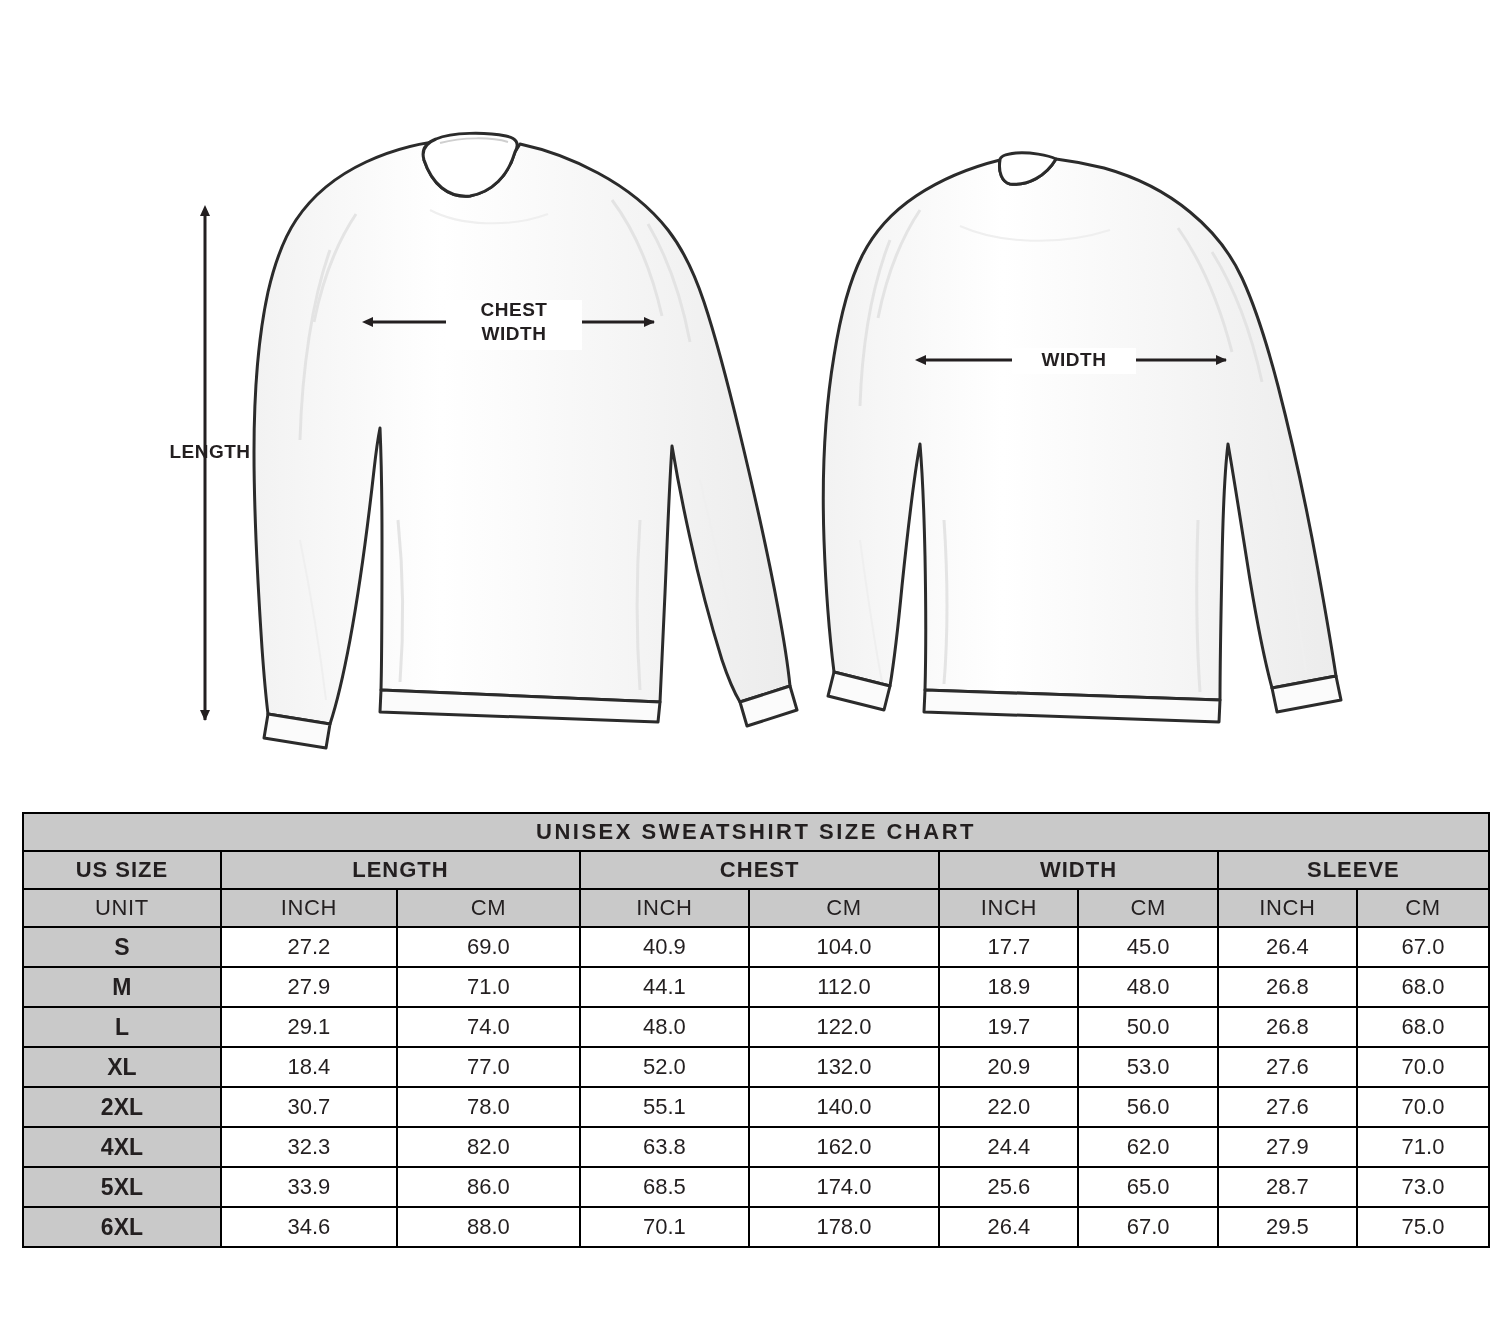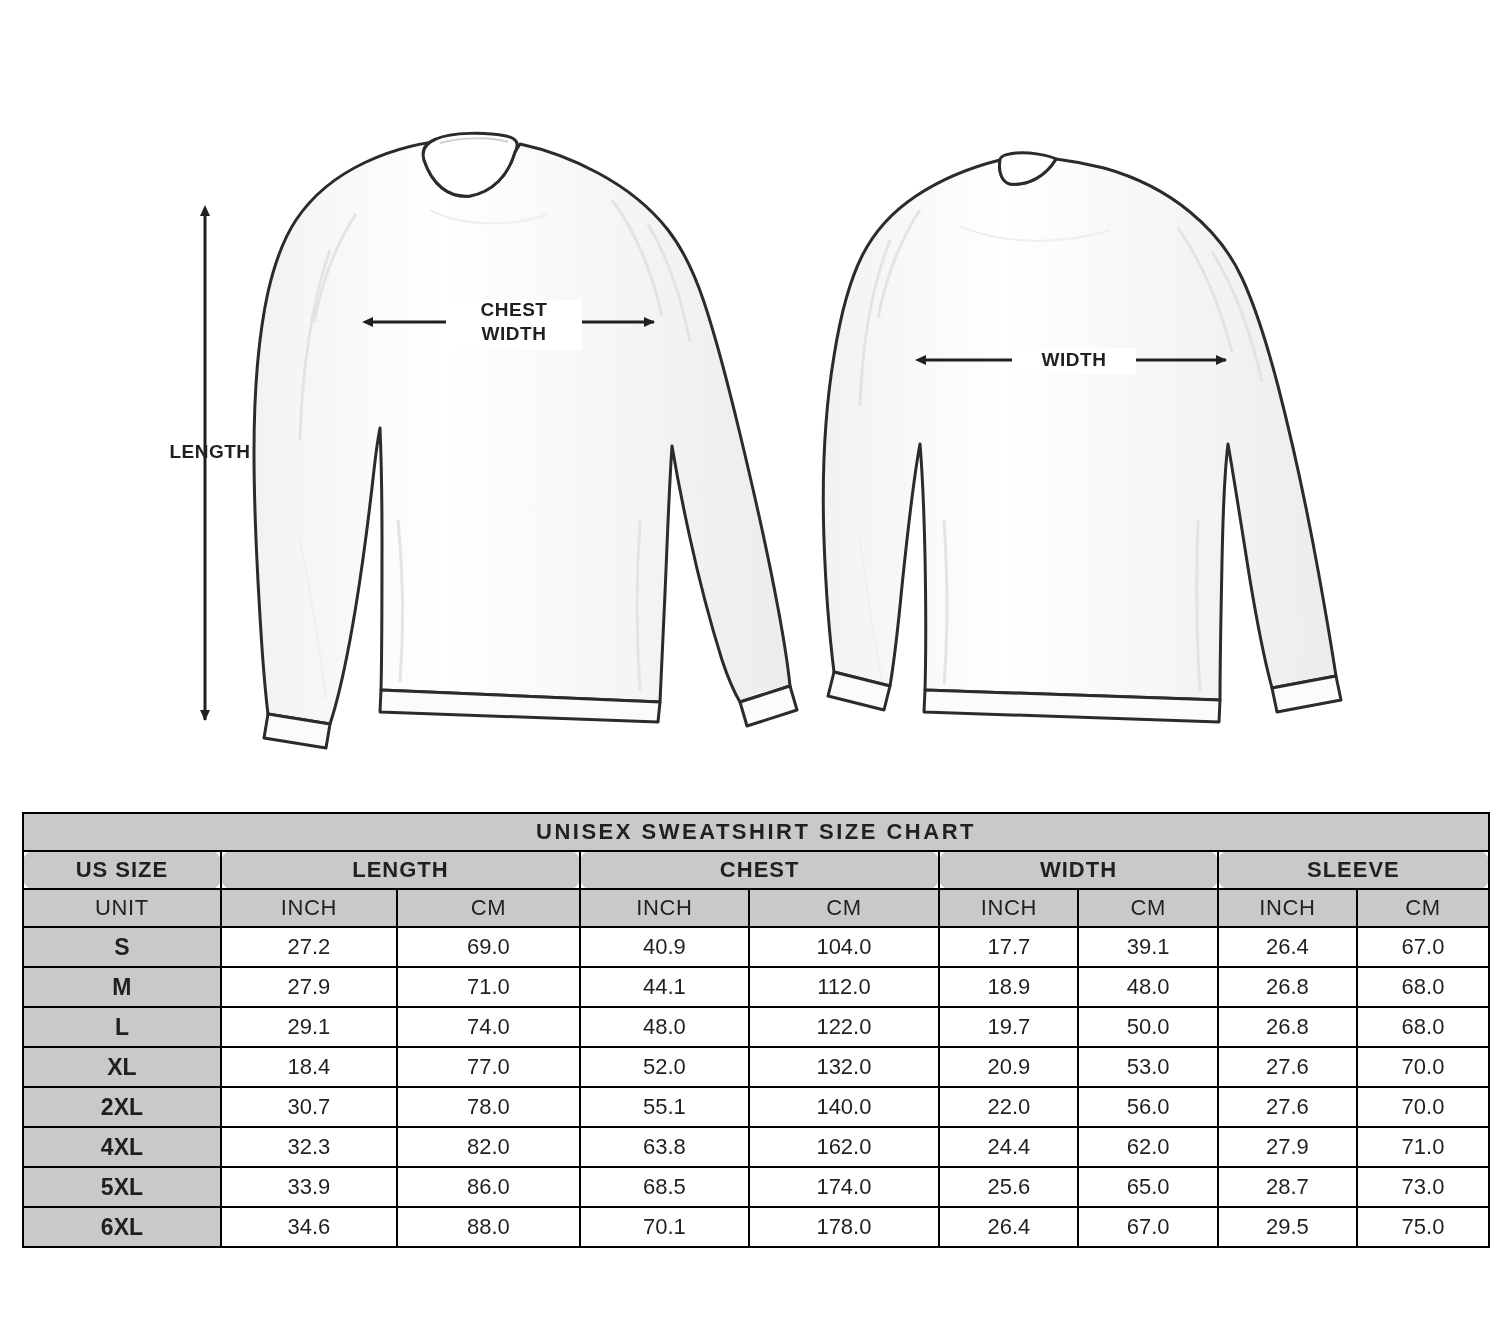--- a/index.html
+++ b/index.html
@@ -68,21 +68,20 @@
     font-weight: bold;
     letter-spacing: 2.5px;
     height: 46px;
   }
   .grp-head th {
     background: #c9c9c9;
     font-weight: bold;
     font-size: 24px;
     letter-spacing: 1px;
     height: 42px;
-    border-radius: 11px;
   }
   .unit-head th {
     background: #c9c9c9;
     font-weight: normal;
     font-size: 22px;
     letter-spacing: 0.6px;
     height: 40px;
   }
   tbody td.size-cell {
     background: #c9c9c9;
@@ -282,21 +281,21 @@
       </tr>
     </thead>
     <tbody>
       <tr>
         <td class="size-cell">S</td>
         <td class="val">27.2</td>
         <td class="val">69.0</td>
         <td class="val">40.9</td>
         <td class="val">104.0</td>
         <td class="val">17.7</td>
-        <td class="val">39.1</td>
+        <td class="val">45.0</td>
         <td class="val">26.4</td>
         <td class="val">67.0</td>
       </tr>
       <tr>
         <td class="size-cell">M</td>
         <td class="val">27.9</td>
         <td class="val">71.0</td>
         <td class="val">44.1</td>
         <td class="val">112.0</td>
         <td class="val">18.9</td>

